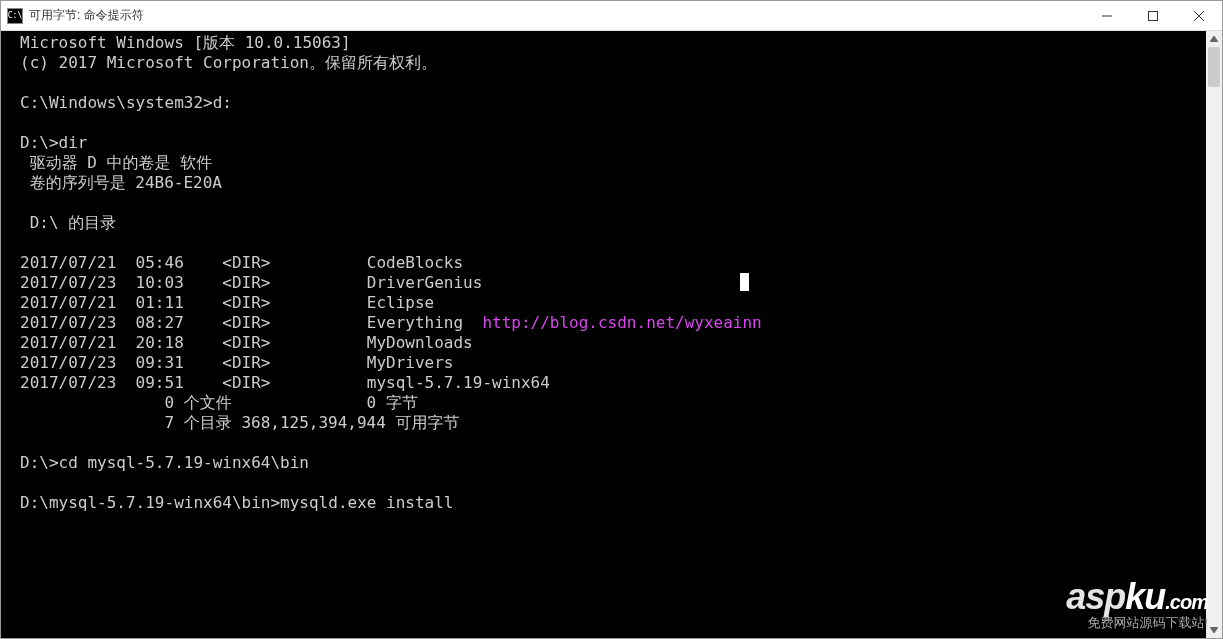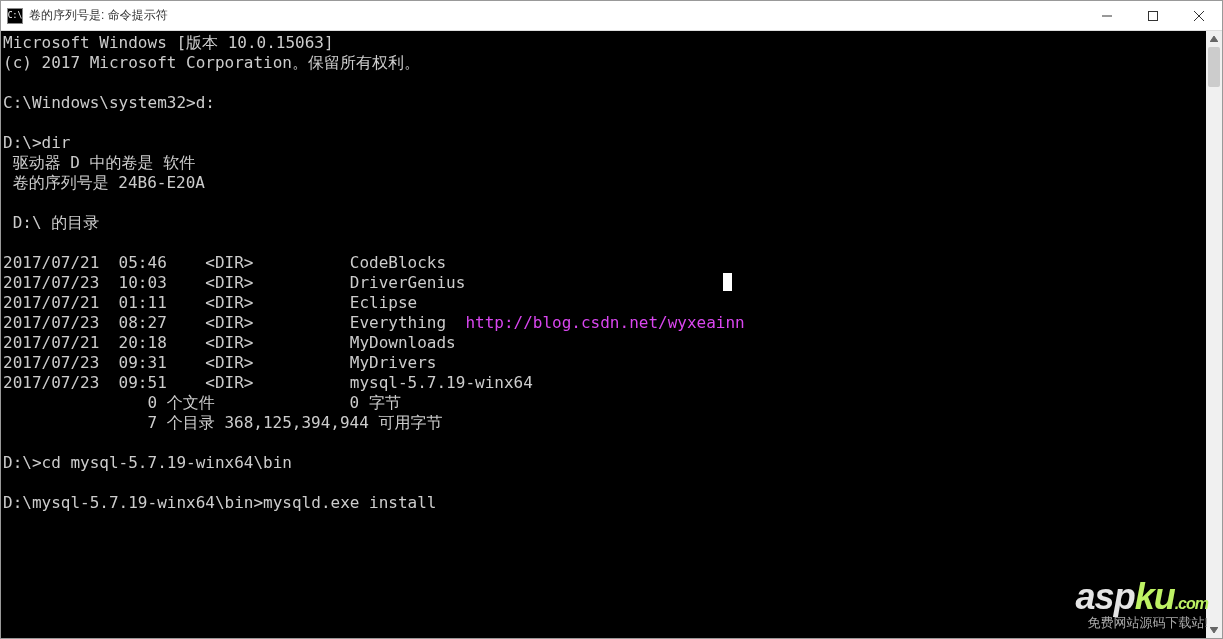--- a/index.html
+++ b/index.html
@@ -71,20 +71,21 @@
       background: #000;
       color: #ccc;
       font-family: "NSimSun", "SimSun", Consolas, monospace;
       font-size: 16px;
       line-height: 20px;
       padding: 2px 0 0 2px;
       white-space: pre;
       letter-spacing: 0;
       overflow: hidden;
       position: relative;
+      margin-left: 17px;
     }
     .scrollbar {
       width: 16px;
       background: #f0f0f0;
       position: relative;
     }
     .scroll-arrow {
       width: 100%;
       height: 16px;
       display: flex;
@@ -121,35 +122,35 @@
       pointer-events: none;
     }
     .logo-main {
       font-size: 36px;
       font-weight: bold;
       font-style: italic;
       letter-spacing: -1px;
       font-family: Arial, sans-serif;
     }
     .logo-main .r { color: #e5e5e5; }
-    .logo-main .w { color: #bef264; font-style: italic; }
+    .logo-main .w { color: #ffffff; font-style: italic; }
     .logo-sub {
       font-size: 13px;
       color: #aaa;
       margin-top: -4px;
     }
     .line { display: block; min-height: 20px; }
   </style>
 </head>
 <body>
 
 <div class="window">
   <div class="titlebar">
     <div class="title-icon">C:\</div>
-    <span>卷的序列号是: 命令提示符</span>
+    <span>可用字节: 命令提示符</span>
     <div class="win-controls">
       <div class="win-btn">
         <svg width="10" height="10">
             <line x1="0" y1="5" x2="10" y2="5" stroke-width="1"></line>
           </svg>
       </div>
       <div class="win-btn">
         <svg width="10" height="10">
             <rect x="0.5" y="0.5" width="9" height="9" stroke-width="1"></rect>
           </svg>
@@ -174,18 +175,18 @@
       <div class="scroll-thumb"></div>
       <div class="scroll-arrow" style="position:absolute;bottom:0;">
         <svg width="8" height="6">
             <polygon points="0,0 8,0 4,6"></polygon>
           </svg>
       </div>
     </div>
 
     <div class="logo-overlay">
       <div class="logo-main">
-        <span class="r">asp</span><span class="w">ku</span><span class="w" style="font-size:16px;">.com</span>
+        <span class="r">asp</span><span class="w">ku</span><span class="w" style="font-size:20px;">.com</span>
       </div>
       <div class="logo-sub">免费网站源码下载站!</div>
     </div>
   </div>
 </div>
 
 </body></html>

